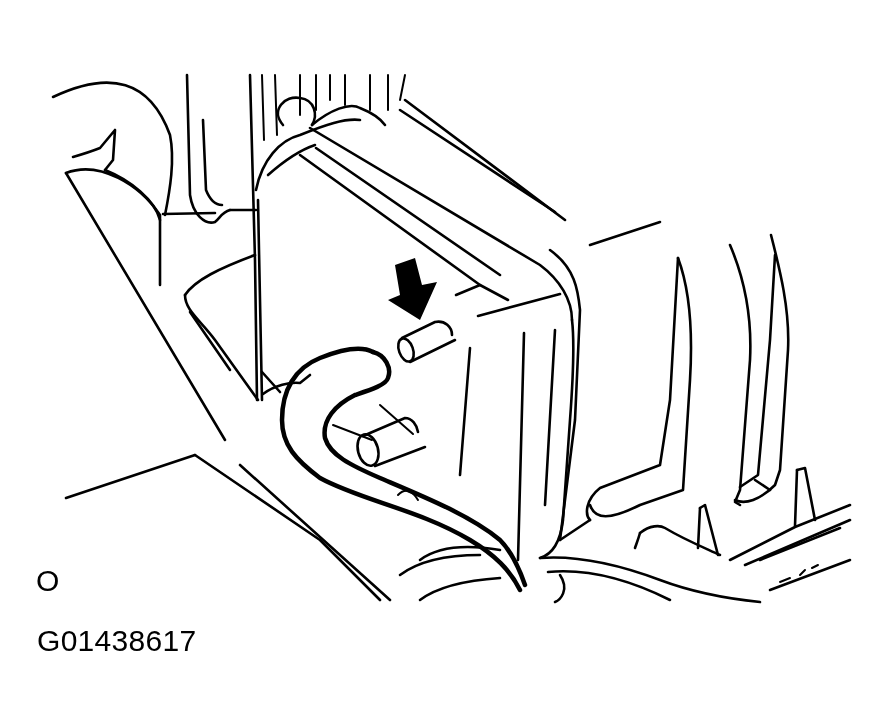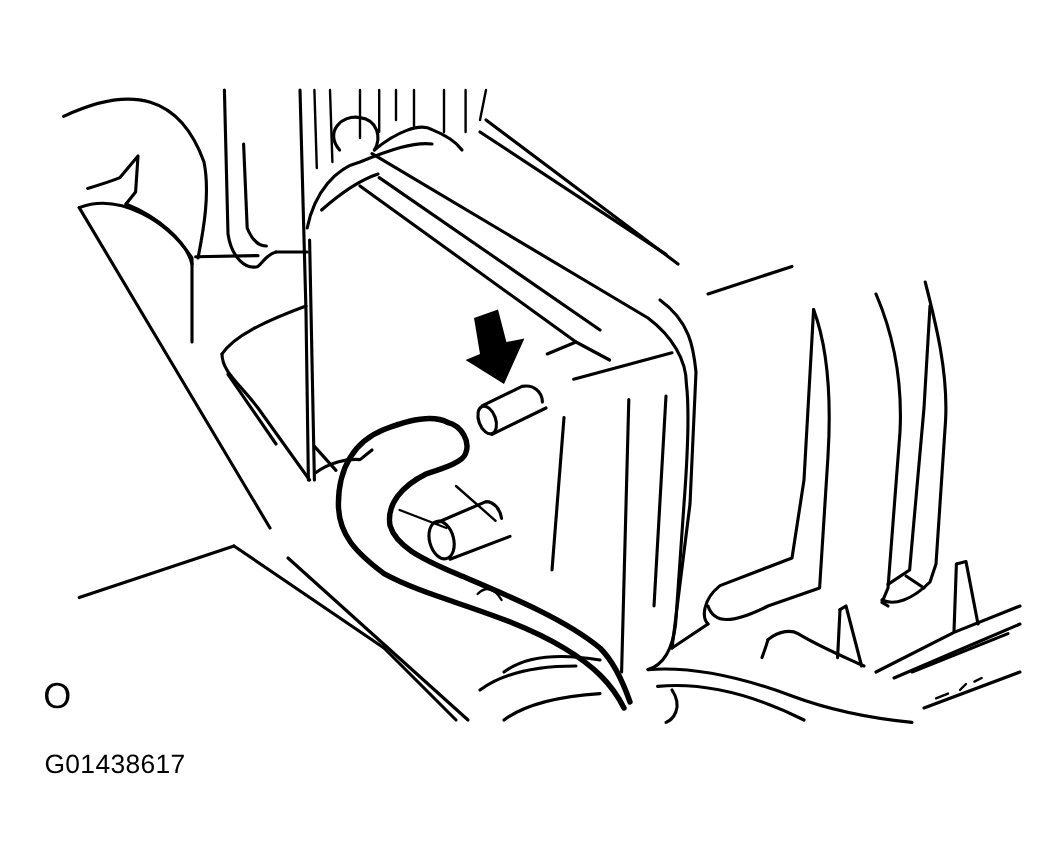--- a/index.html
+++ b/index.html
@@ -2,21 +2,21 @@
 <html><head>
 <meta charset="utf-8">
 <style>
   html, body { margin: 0; padding: 0; background: #ffffff; }
   body { width: 883px; height: 722px; position: relative; overflow: hidden; font-family: "Liberation Sans", sans-serif; }
   #illustration { position: absolute; left: 0; top: 0; width: 883px; height: 722px; }
   .ln { fill: none; stroke: #000; stroke-width: 2.6; stroke-linecap: round; stroke-linejoin: round; }
   .thin { fill: none; stroke: #000; stroke-width: 2; stroke-linecap: round; stroke-linejoin: round; }
   .hose { fill: none; stroke: #000; stroke-width: 4.5; stroke-linecap: round; stroke-linejoin: round; }
   .orientation-mark { position: absolute; left: 36px; top: 566px; font-size: 30px; color: #000; line-height: 1; }
-  .figure-code { position: absolute; left: 37px; top: 624px; font-size: 22px; color: #000; letter-spacing: 0.3px; }
+  .figure-code { position: absolute; left: 37px; top: 624px; font-size: 30px; color: #000; letter-spacing: 0.3px; }
 </style>
 </head>
 <body>
 
 <svg id="illustration" viewBox="0 0 883 722" xmlns="http://www.w3.org/2000/svg">
 
   <g>
     <path class="ln" d="M53,97 C110,70 150,80 170,135 C175,160 170,190 165,215"></path>
     <path class="ln" d="M66,173 L225,440"></path>
     <path class="ln" d="M66,173 C100,160 140,185 160,215 L160,285"></path>

